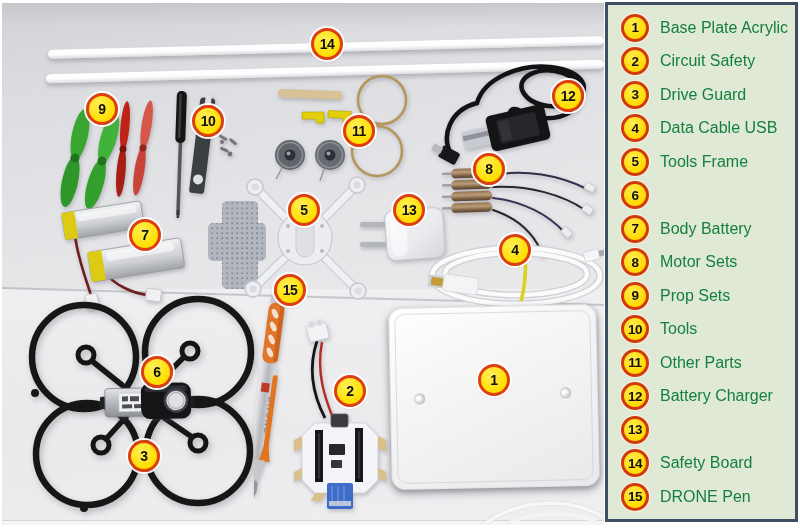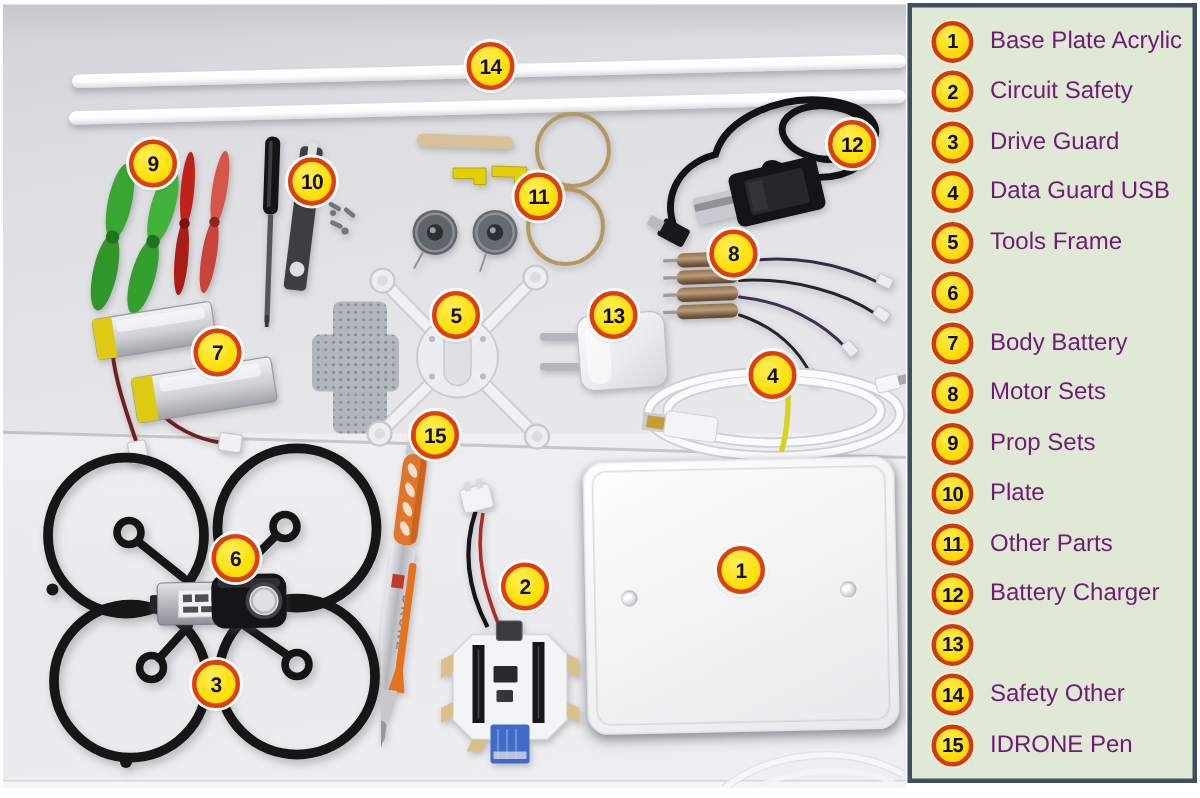--- a/index.html
+++ b/index.html
@@ -41,21 +41,21 @@
   
   .legend{position:absolute;left:605px;top:2px;width:193px;height:520px;box-sizing:border-box;
          background:#dfe9d6;border:3px solid #3c4f63;
          display:flex;flex-direction:column;justify-content:space-evenly;padding:3px 0;}
   .lrow{display:flex;align-items:center;padding-left:13px;}
   .lbadge{width:22px;height:22px;border-radius:50%;flex:0 0 auto;
          border:3px solid #d03a0e;background:radial-gradient(circle at 38% 30%, #ffec4d, #ffd900 72%);
          box-shadow:0 0 0 1px rgba(255,246,220,.9);
          color:#111;font-weight:bold;font-size:13.5px;letter-spacing:-.5px;
          display:flex;align-items:center;justify-content:center;}
-  .llabel{margin-left:11px;font-size:16px;color:#701a75;white-space:nowrap;}
+  .llabel{margin-left:11px;font-size:16px;color:#15803d;white-space:nowrap;}
 </style>
 </head>
 <body>
 
 <div class="stage">
 
   <div class="photo">
     <div class="top-shade"></div>
     <div class="lower-band"></div>
     <div class="seam1"></div>
@@ -448,21 +448,21 @@
     <div class="lrow">
         <span class="lbadge">2</span>
         <span class="llabel">Circuit Safety</span>
       </div>
     <div class="lrow">
         <span class="lbadge">3</span>
         <span class="llabel">Drive Guard</span>
       </div>
     <div class="lrow">
         <span class="lbadge">4</span>
-        <span class="llabel">Data Guard USB</span>
+        <span class="llabel">Data Cable USB</span>
       </div>
     <div class="lrow">
         <span class="lbadge">5</span>
         <span class="llabel">Tools Frame</span>
       </div>
     <div class="lrow">
         <span class="lbadge">6</span>
       </div>
     <div class="lrow">
         <span class="lbadge">7</span>
@@ -471,35 +471,35 @@
     <div class="lrow">
         <span class="lbadge">8</span>
         <span class="llabel">Motor Sets</span>
       </div>
     <div class="lrow">
         <span class="lbadge">9</span>
         <span class="llabel">Prop Sets</span>
       </div>
     <div class="lrow">
         <span class="lbadge">10</span>
-        <span class="llabel">Plate</span>
+        <span class="llabel">Tools</span>
       </div>
     <div class="lrow">
         <span class="lbadge">11</span>
         <span class="llabel">Other Parts</span>
       </div>
     <div class="lrow">
         <span class="lbadge">12</span>
         <span class="llabel">Battery Charger</span>
       </div>
     <div class="lrow">
         <span class="lbadge">13</span>
       </div>
     <div class="lrow">
         <span class="lbadge">14</span>
-        <span class="llabel">Safety Other</span>
+        <span class="llabel">Safety Board</span>
       </div>
     <div class="lrow">
         <span class="lbadge">15</span>
-        <span class="llabel">IDRONE Pen</span>
+        <span class="llabel">DRONE Pen</span>
       </div>
   </div>
 </div>
 
 </body></html>

